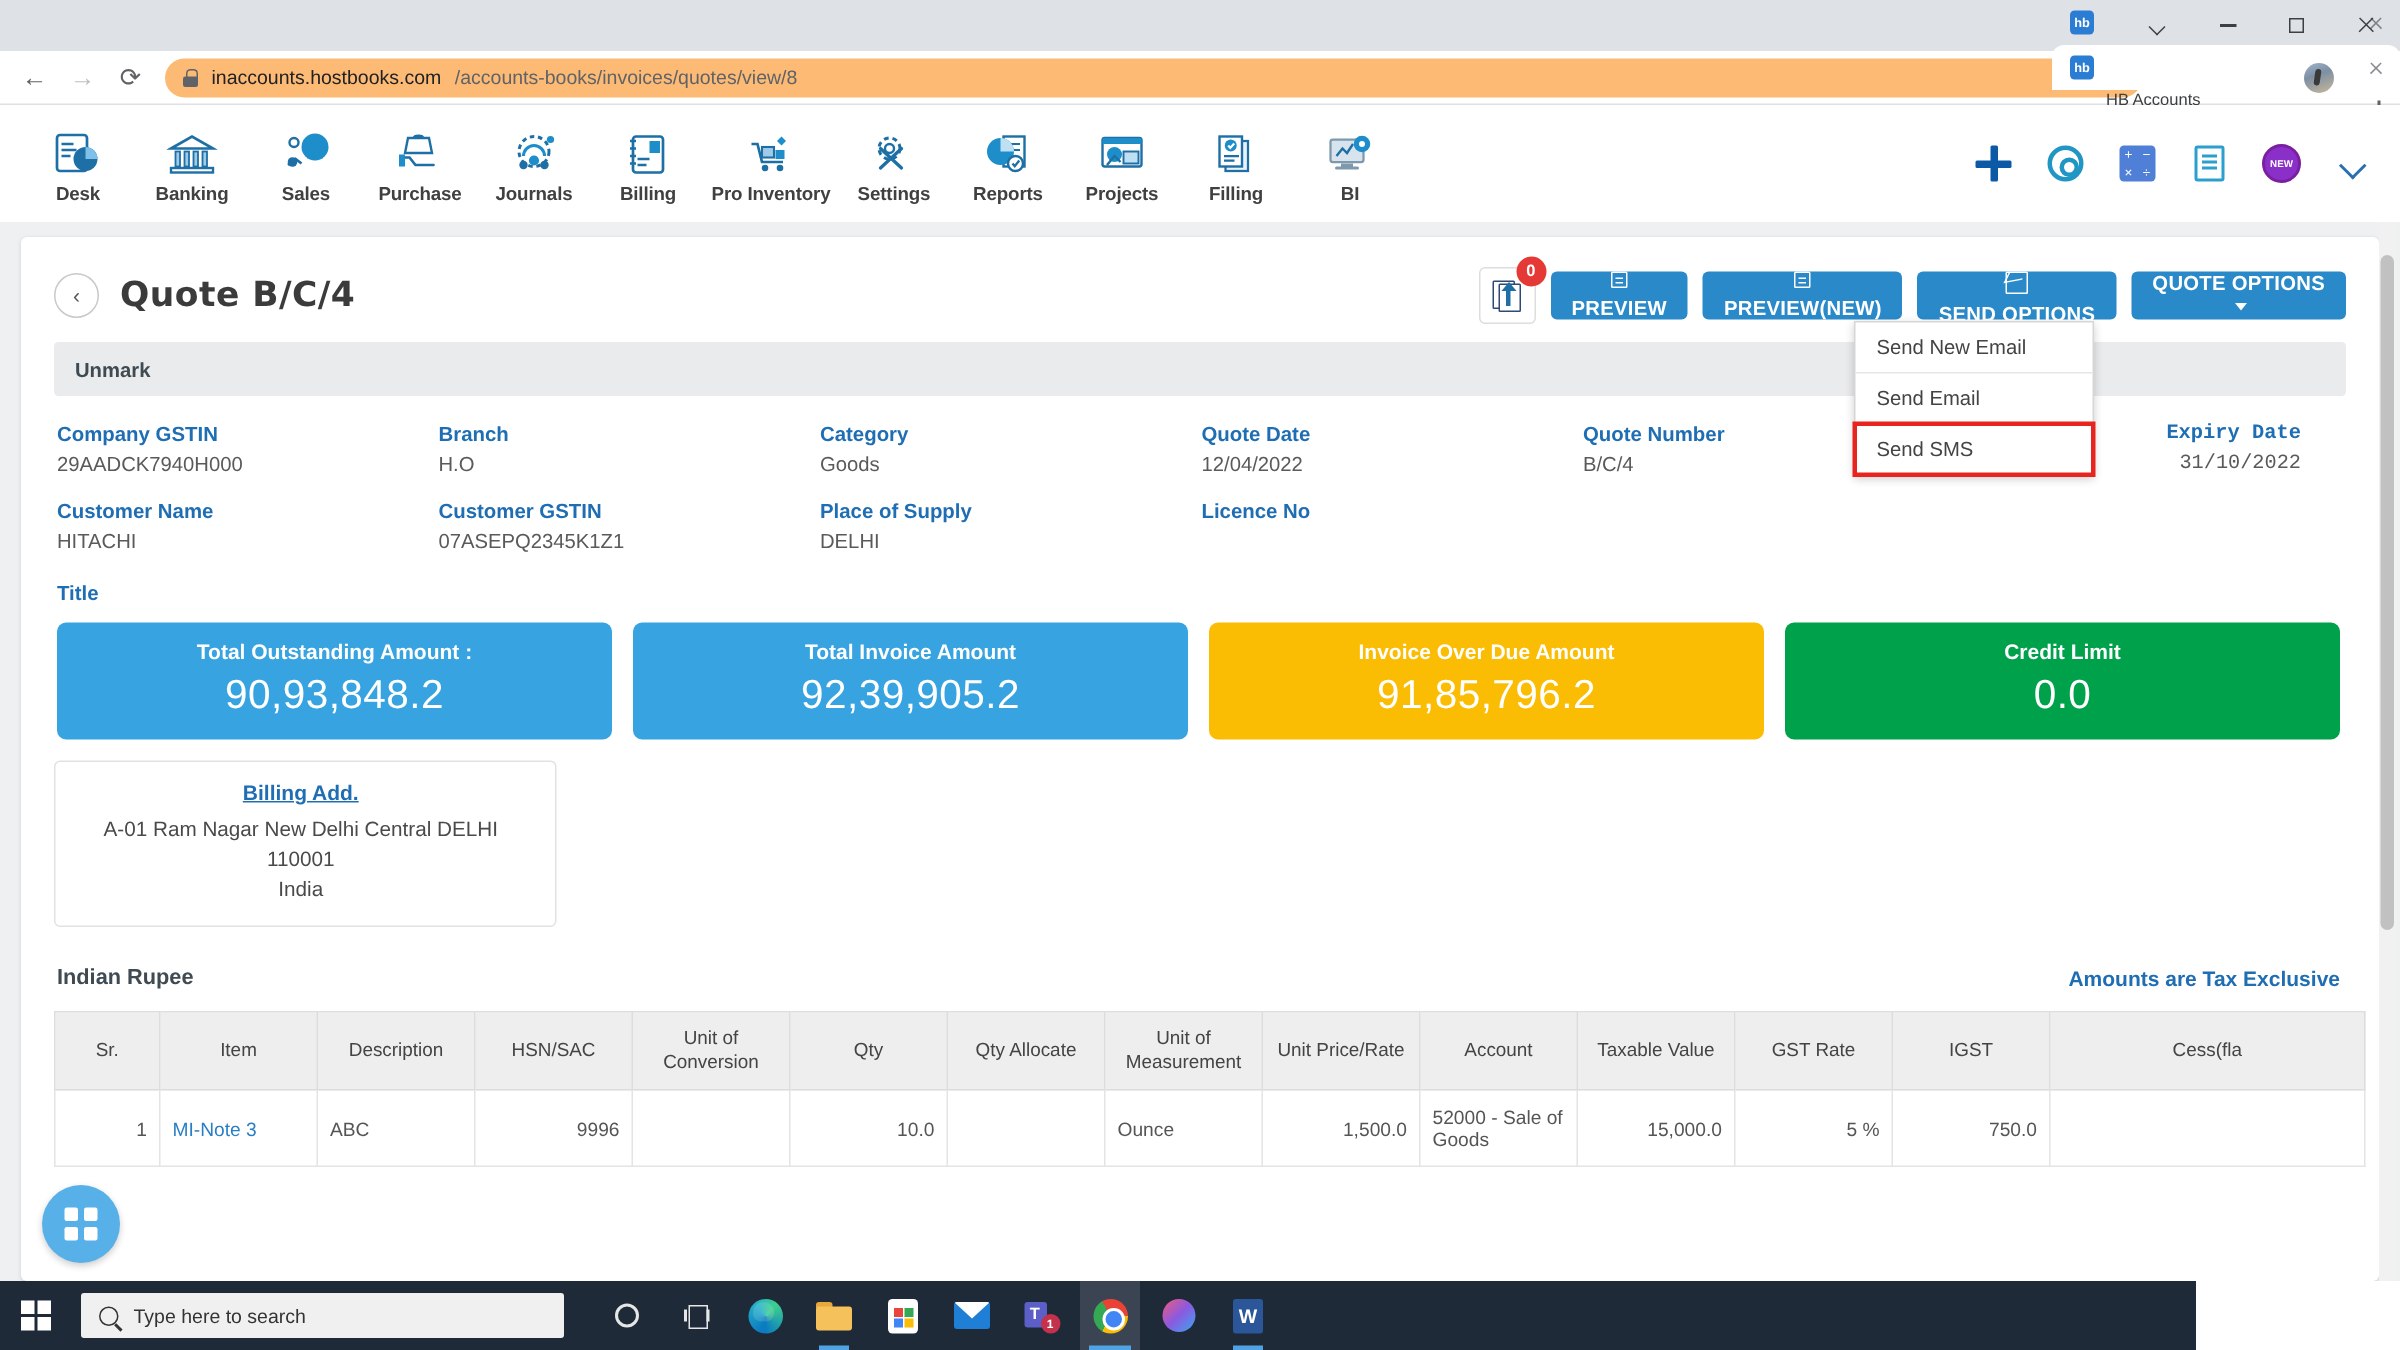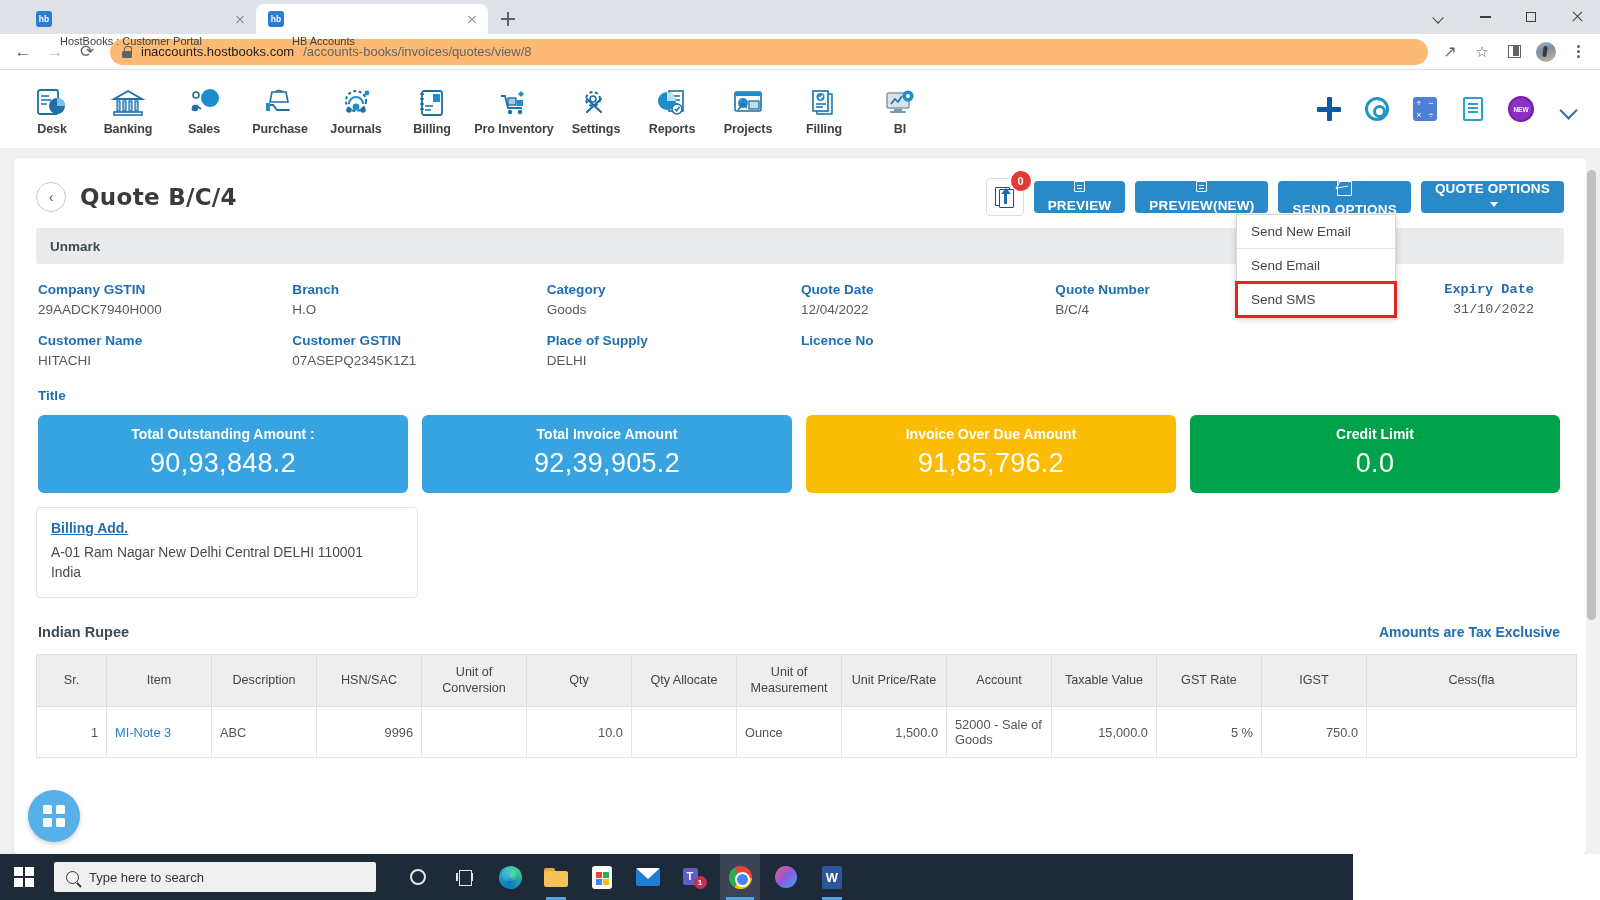--- a/index.html
+++ b/index.html
@@ -6,22 +6,23 @@
   html, body {
     width: 1600px; height: 900px;
     font-family: "Liberation Sans", sans-serif;
     background: #ffffff;
     overflow: hidden;
   }
 
   
   .browser-tabbar {
     height: 34px; background: #dee1e6;
-    display: flex; align-items: flex-end; padding-left: 24px;
+    display: flex; align-items: flex-end; padding-left: 4px;
     position: relative;
+    flex-direction: column;
   }
   .tab {
     height: 30px; width: 232px;
     display: flex; align-items: center; gap: 8px;
     padding: 0 8px 0 12px;
     border-radius: 8px 8px 0 0;
     font-size: 12.5px; color: #3c4043;
     position: relative;
   }
   .tab.inactive { background: #dee1e6; }
@@ -308,23 +309,24 @@
     gap: 14px; margin-top: 12px; padding-left: 2px; padding-right: 4px;
   }
   .amt-card {
     border-radius: 6px; padding: 11px 10px 14px;
     text-align: center; color: #fff;
   }
   .amt-card .lbl { font-size: 14px; font-weight: bold; margin-bottom: 6px; }
   .amt-card .val { font-size: 27px; font-weight: normal; letter-spacing: .3px; }
 
   .billing-box {
-    margin-top: 14px; width: 382px;
+    margin-top: 14px; width: 335px;
     border: 1px solid #e2e2e2; border-radius: 4px;
     padding: 12px 20px 14px 14px;
+    text-align: center;
   }
   .billing-title {
     font-size: 14px; font-weight: bold; color: #1f6eb4;
     text-decoration: underline; margin-bottom: 7px;
   }
   .billing-text { font-size: 13.8px; color: #4a4a4a; line-height: 1.45; }
 
   .currency-row {
     display: flex; align-items: center; margin-top: 26px; padding-left: 2px;
   }
@@ -362,21 +364,21 @@
     position: absolute; right: 2px; top: 0; width: 12px; height: 100%;
     background: #f1f1f1;
   }
   .page-scroll .thumb {
     position: absolute; top: 22px; left: 1px; width: 9px; height: 450px;
     background: #c1c1c1; border-radius: 5px;
   }
 
   
   .taskbar {
-    position: absolute; left: 0; bottom: 0; width: 1353px; height: 46px;
+    position: absolute; left: 0; bottom: 0; width: 1464px; height: 46px;
     background: #1f2a38; display: flex; align-items: center;
   }
   .start-btn { width: 48px; height: 46px; display:flex; align-items:center; justify-content:center;}
   .win-logo { display: grid; grid-template-columns: 9px 9px; grid-template-rows: 9px 9px; gap: 2.5px; }
   .win-logo i { background: #fff; display:block; }
   .tb-search {
     width: 322px; height: 30px; background: #f0f0f0; border-radius: 2px;
     display: flex; align-items: center; gap: 10px; padding: 0 12px;
     font-size: 13px; color: #333; margin-left: 6px;
   }

